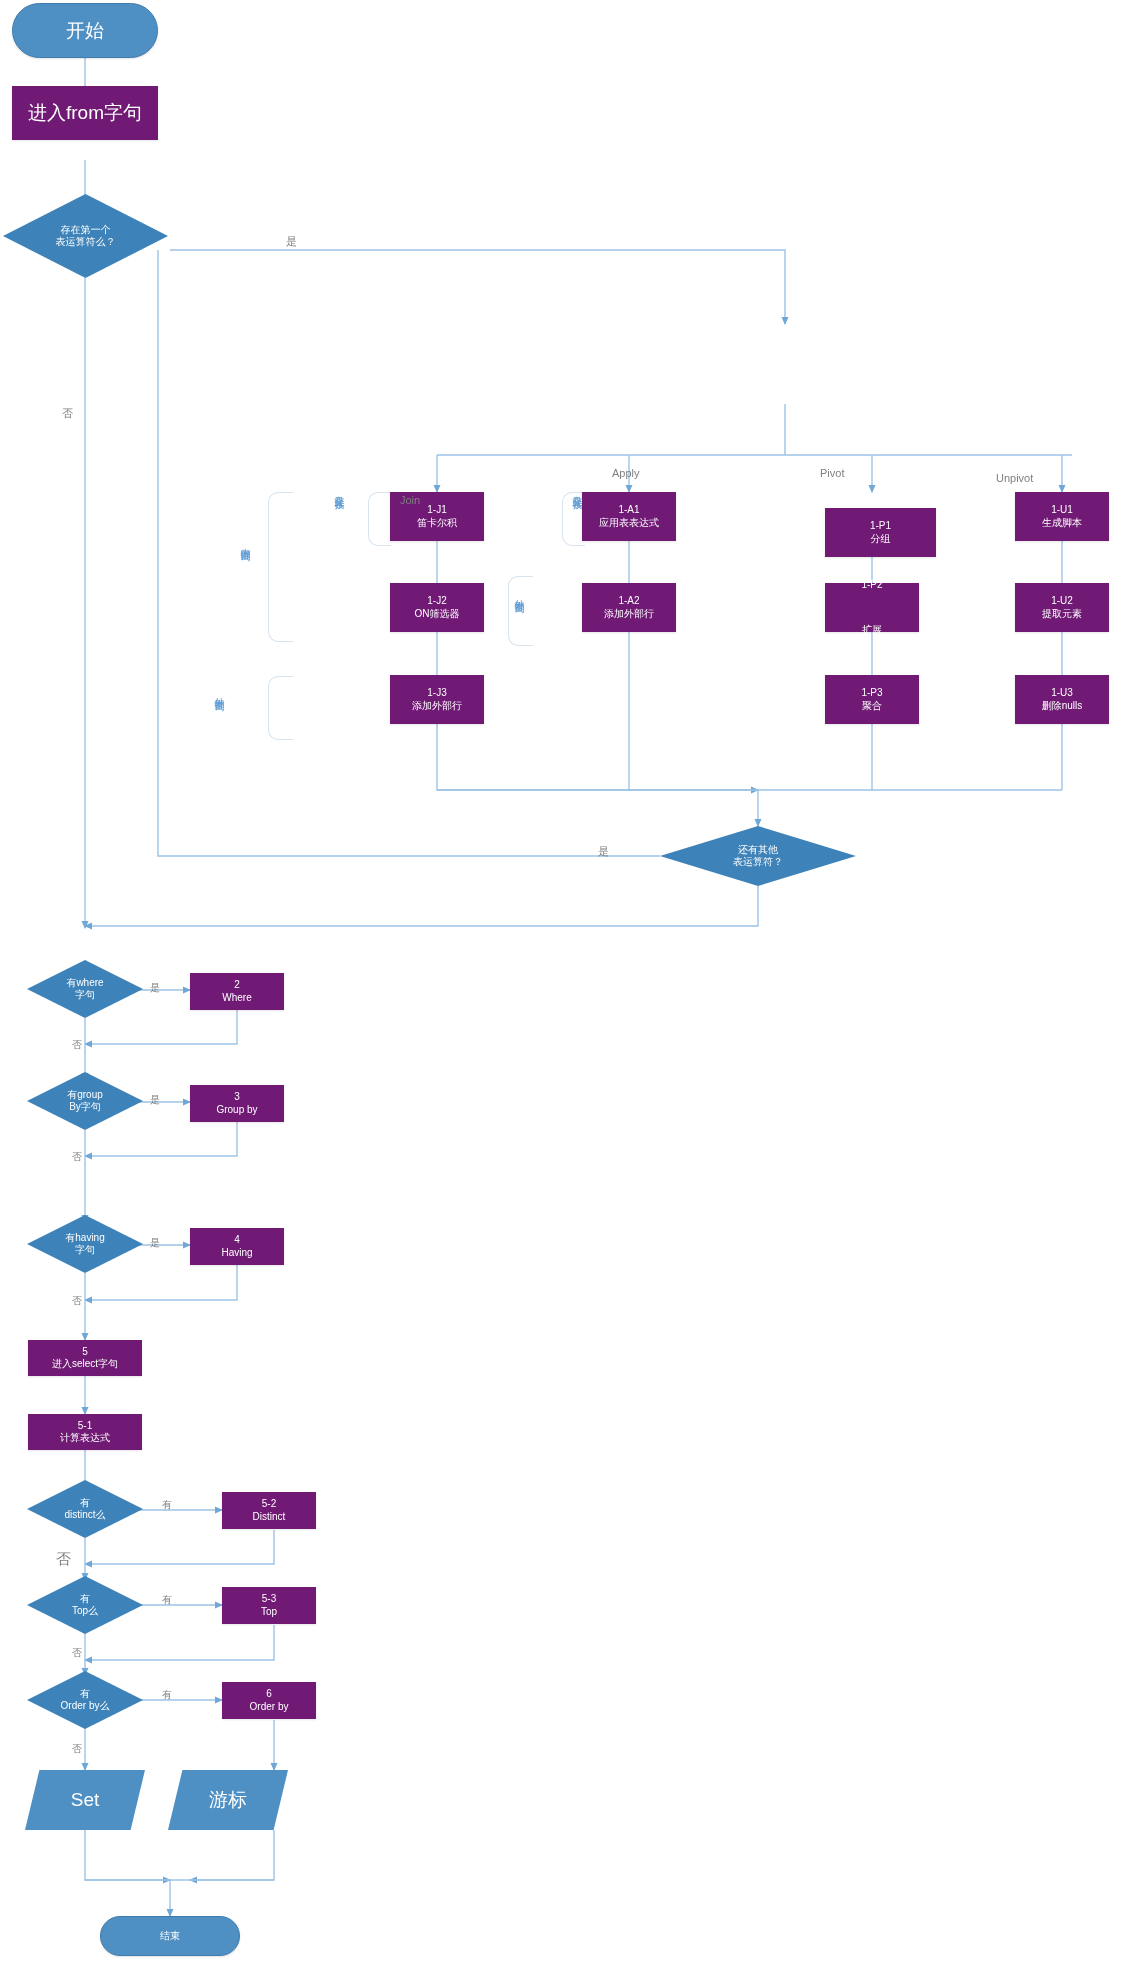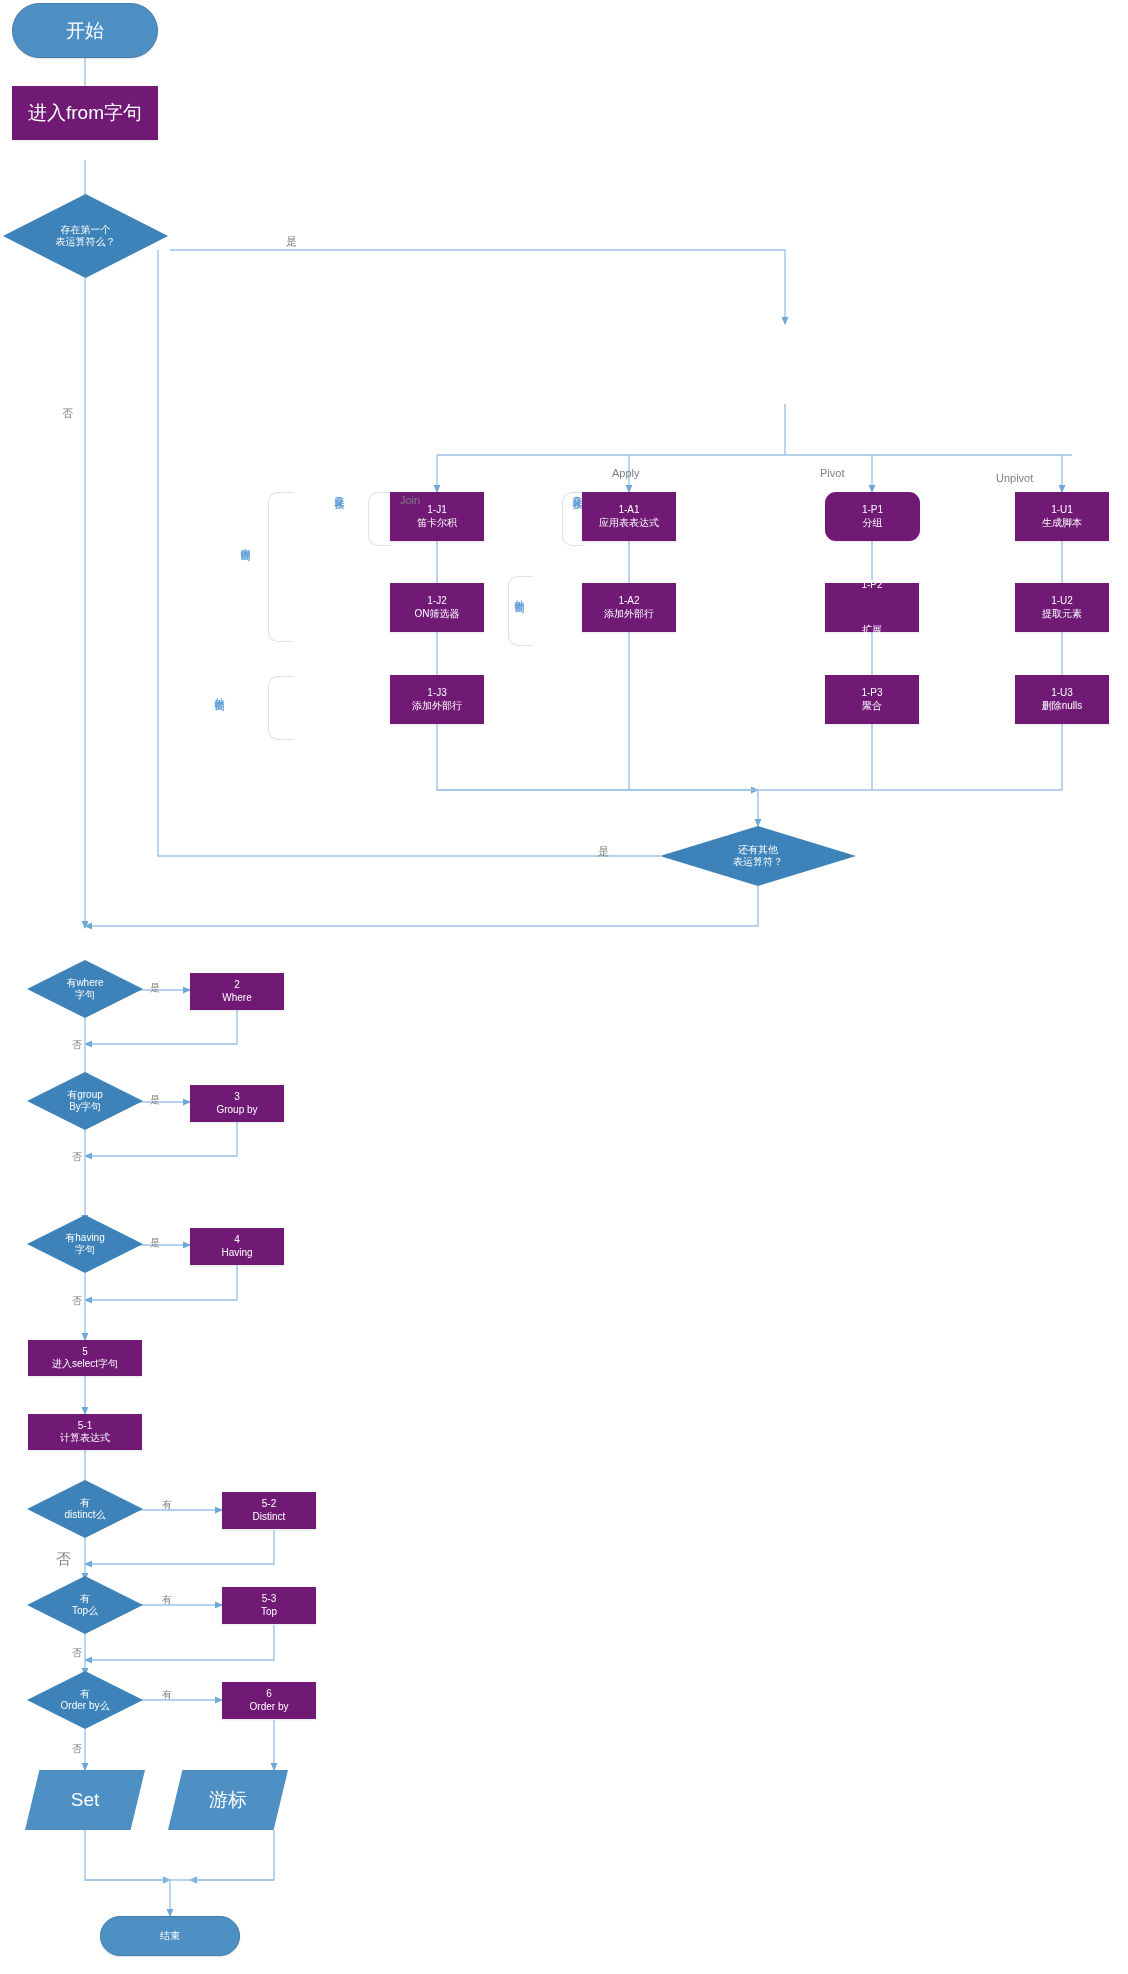--- a/index.html
+++ b/index.html
@@ -232,21 +232,21 @@
 
   <div class="node proc" style="left:582px; top:492px; width:94px; height:49px;">
     <span class="code-id">1-A1</span>
     <span class="sm">应用表表达式</span>
   </div>
   <div class="node proc" style="left:582px; top:583px; width:94px; height:49px;">
     <span class="code-id">1-A2</span>
     <span class="sm">添加外部行</span>
   </div>
 
-  <div class="node proc" style="left:825px; top:492px; width:95px; height:49px;border-radius:11px;">
+  <div class="node proc" style="left:825px; top:508px; width:111px; height:49px;">
     <span class="code-id">1-P1</span>
     <span class="sm">分组</span>
   </div>
   <div class="node proc" style="left:825px; top:583px; width:94px; height:49px;gap:32px;">
     <span class="code-id">1-P2</span>
     <span class="sm">扩展</span>
   </div>
   <div class="node proc" style="left:825px; top:675px; width:94px; height:49px;">
     <span class="code-id">1-P3</span>
     <span class="sm">聚合</span>

